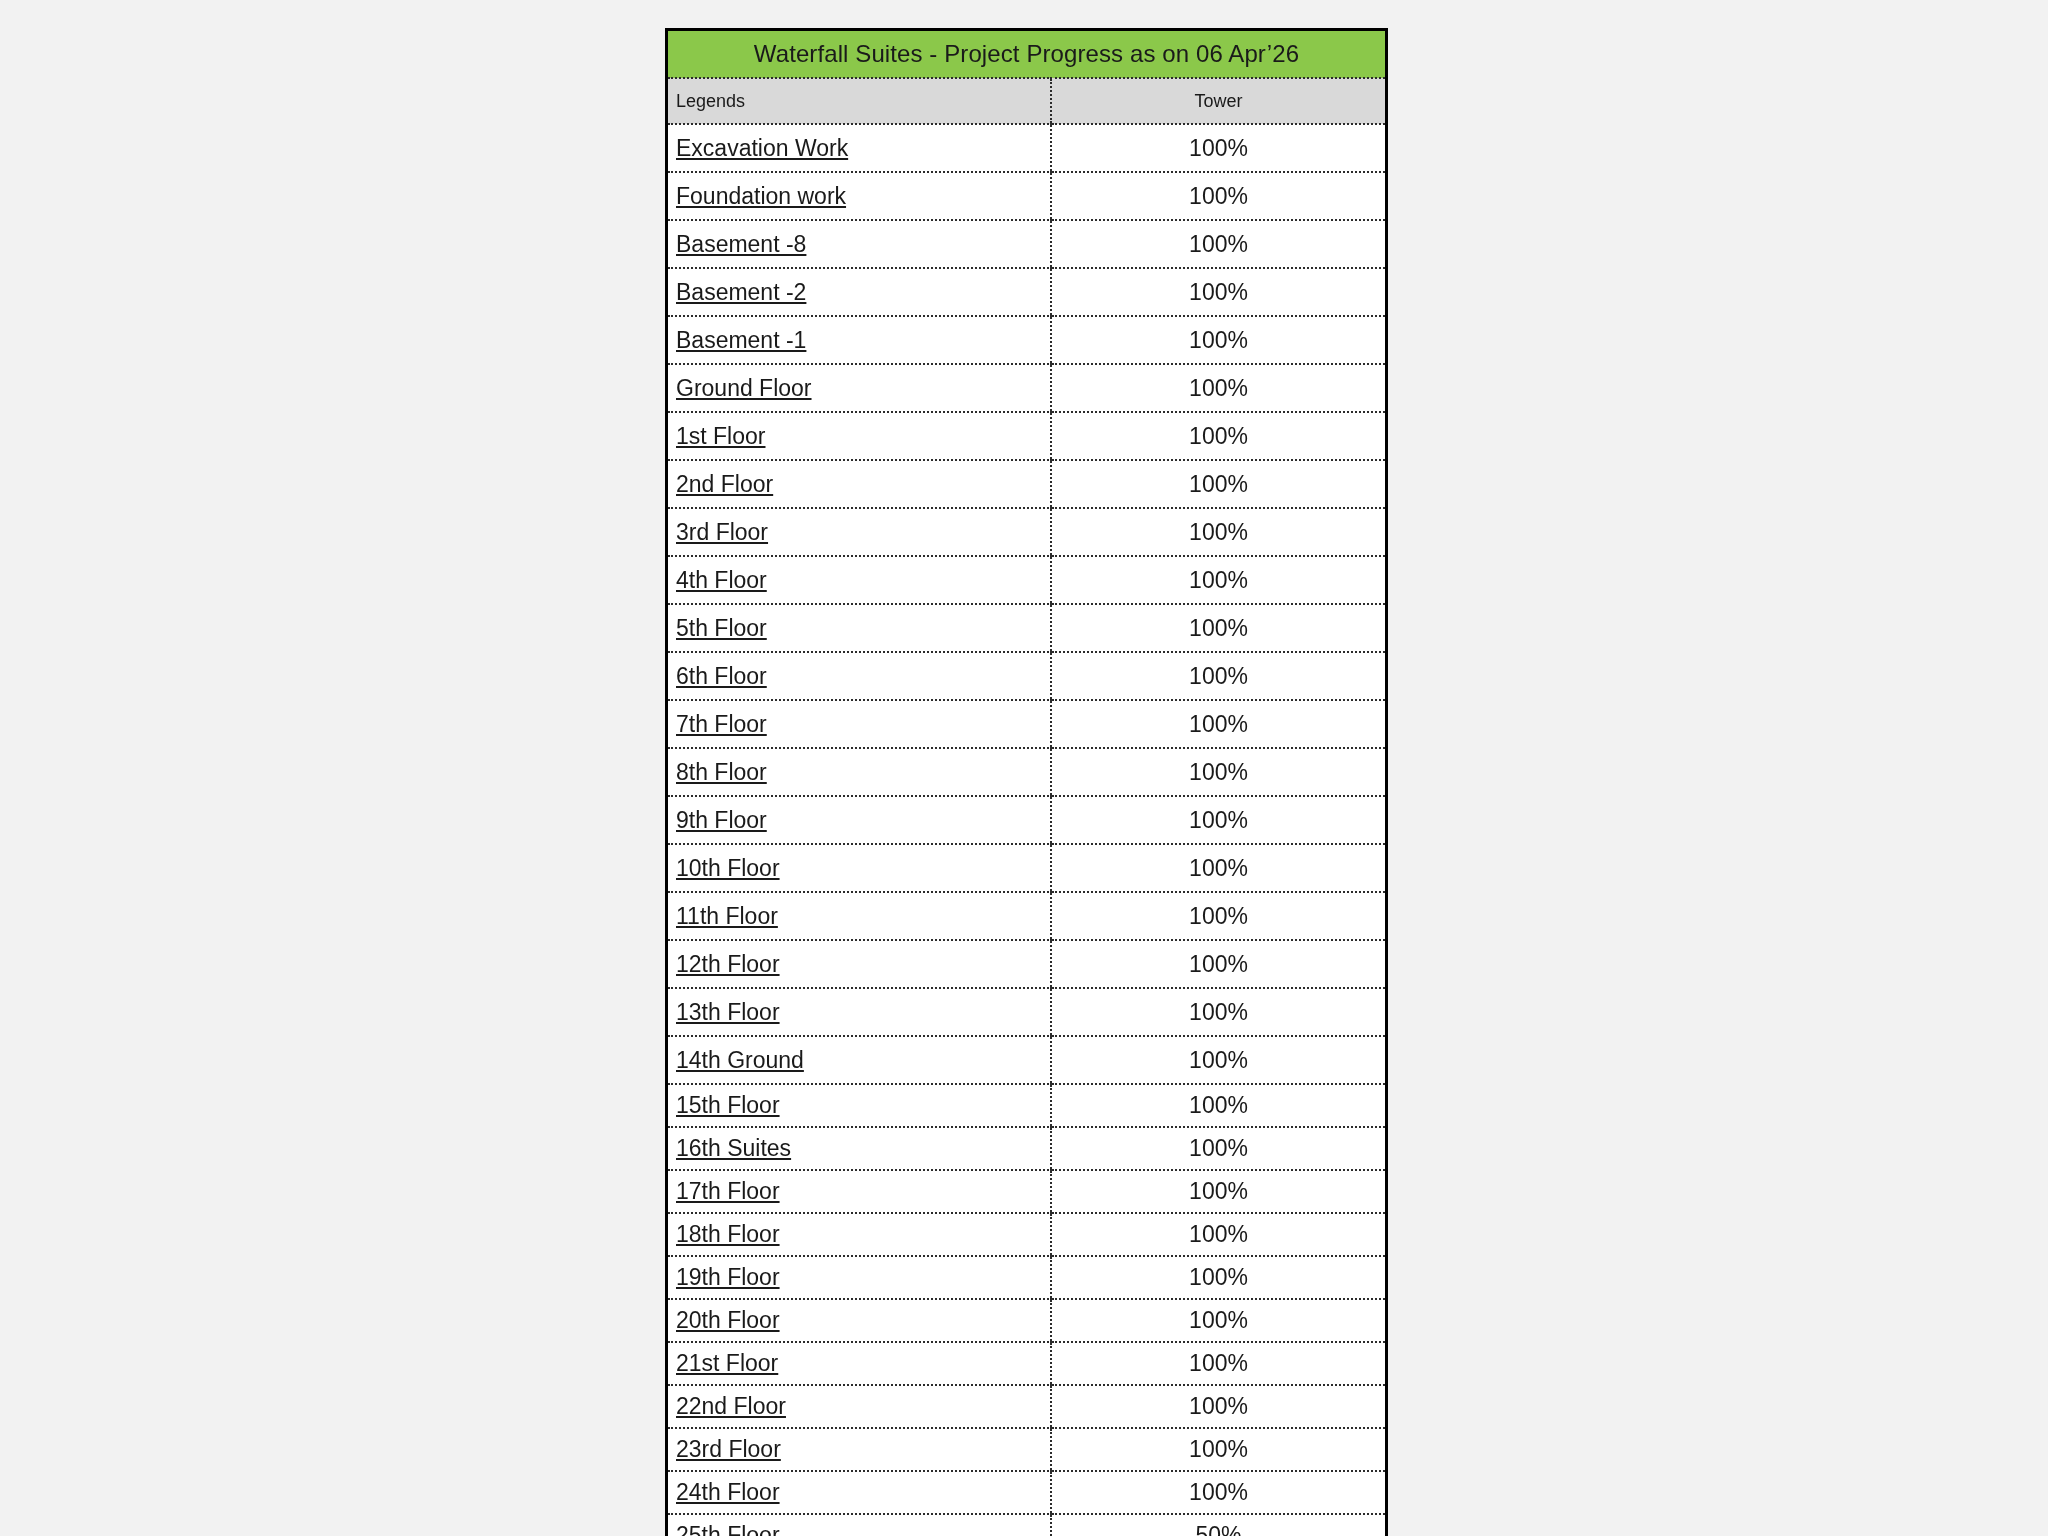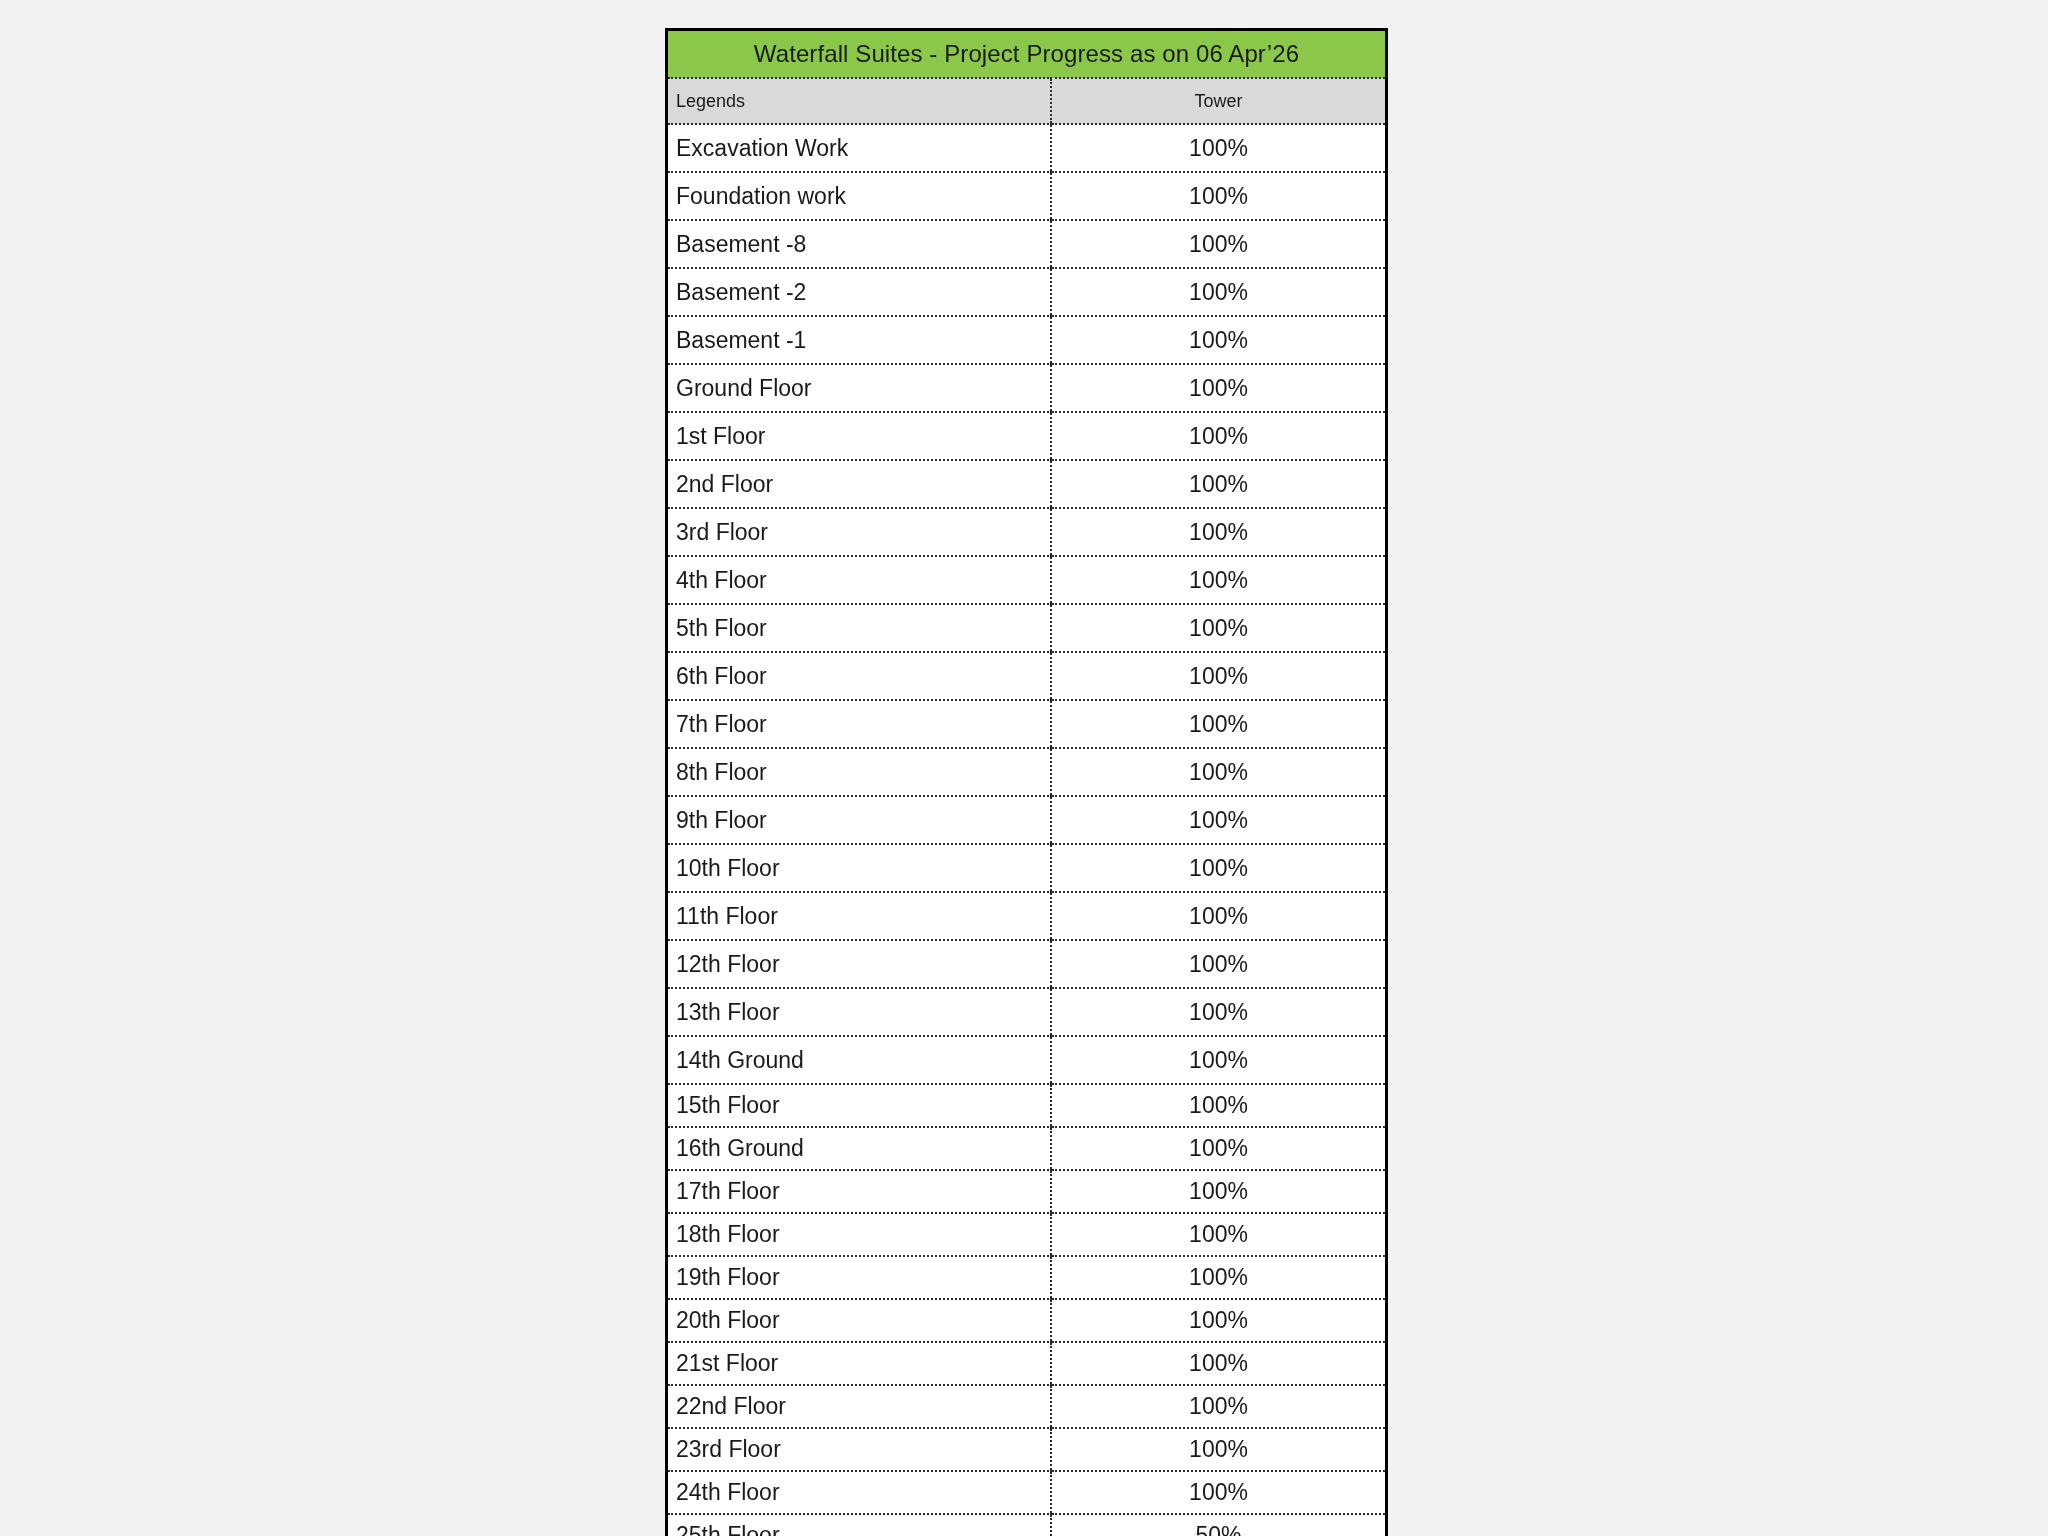--- a/index.html
+++ b/index.html
@@ -68,20 +68,21 @@
     background: #ffffff;
     font-size: 23px;
     color: #1a1a1a;
     padding: 0 8px;
     border-bottom: 2px dotted #2b2b2b;
     white-space: nowrap;
     overflow: hidden;
   }
   tr.data-row td.legend-cell {
     text-align: left;
+    text-decoration: underline;
   }
   tr.data-row td.tower-cell {
     text-align: center;
     border-left: 2px dotted #2b2b2b;
   }
   tr.data-row.tall td { height: 46px; }
   tr.data-row.short td { height: 41px; }
   tr.data-row.last td { border-bottom: none; }
 </style>
 </head>
@@ -179,21 +180,21 @@
         </tr>
         <tr class="data-row tall">
           <td class="legend-cell">14th Ground</td>
           <td class="tower-cell">100%</td>
         </tr>
         <tr class="data-row short">
           <td class="legend-cell">15th Floor</td>
           <td class="tower-cell">100%</td>
         </tr>
         <tr class="data-row short">
-          <td class="legend-cell">16th Ground</td>
+          <td class="legend-cell">16th Suites</td>
           <td class="tower-cell">100%</td>
         </tr>
         <tr class="data-row short">
           <td class="legend-cell">17th Floor</td>
           <td class="tower-cell">100%</td>
         </tr>
         <tr class="data-row short">
           <td class="legend-cell">18th Floor</td>
           <td class="tower-cell">100%</td>
         </tr>

